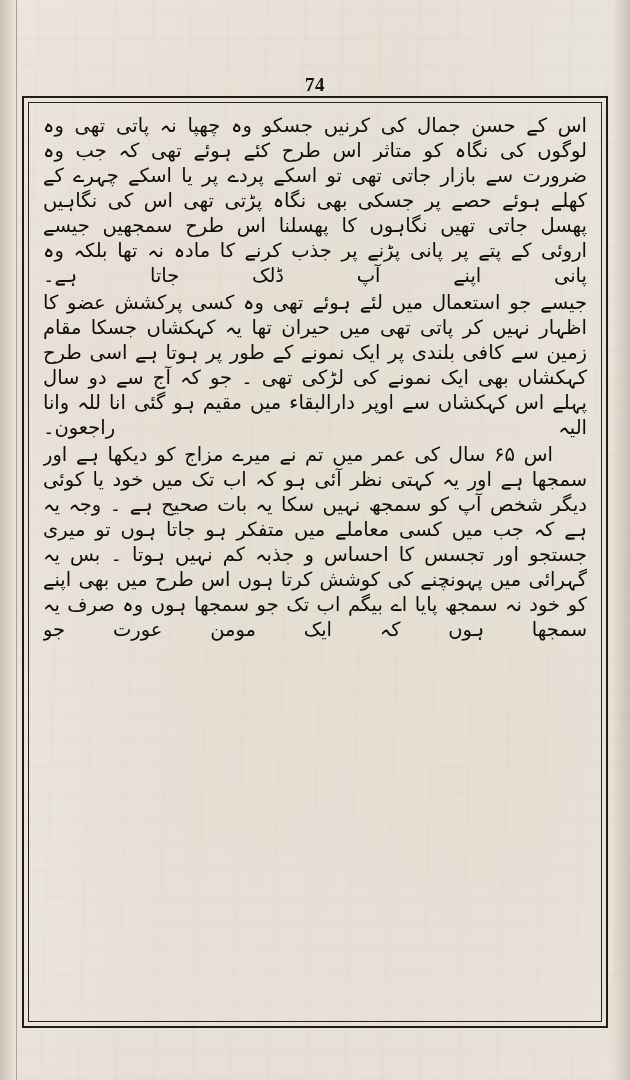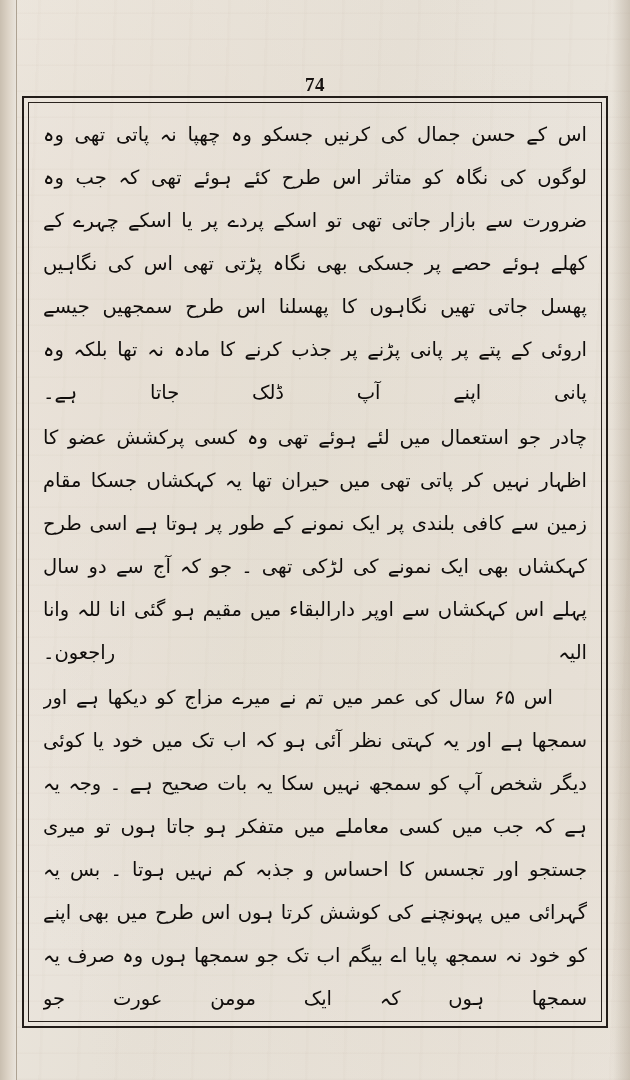--- a/index.html
+++ b/index.html
@@ -83,21 +83,21 @@
     direction: rtl;
     text-align: justify;
     text-align-last: justify;
     box-sizing: border-box;
     overflow: hidden;
   }
   .para {
     margin: 0 0 2px 0;
     font-family: "DejaVu Sans", "Liberation Sans", sans-serif;
     font-size: 19.5px;
-    line-height: 43px;
+    line-height: 25px;
     color: #100d0b;
     direction: rtl;
     text-align: justify;
     text-align-last: justify;
     word-spacing: 1px;
   }
   .para.indent {
     text-indent: 34px;
   }
   .edge-shadow {
@@ -118,21 +118,21 @@
   <div class="spine"></div>
 
   <div class="folio">74</div>
 
   <div class="frame-outer">
     <div class="frame-inner">
       <div class="text-body">
 
         <p class="para">اس کے حسن جمال کی کرنیں جسکو وہ چھپا نہ پاتی تھی وہ لوگوں کی نگاہ کو متاثر اس طرح کئے ہوئے تھی کہ جب وہ ضرورت سے بازار جاتی تھی تو اسکے پردے پر یا اسکے چہرے کے کھلے ہوئے حصے پر جسکی بھی نگاہ پڑتی تھی اس کی نگاہیں پھسل جاتی تھیں نگاہوں کا پھسلنا اس طرح سمجھیں جیسے اروئی کے پتے پر پانی پڑنے پر جذب کرنے کا مادہ نہ تھا بلکہ وہ پانی اپنے آپ ڈلک جاتا ہے۔</p>
 
-        <p class="para">چادر جو استعمال میں لئے ہوئے تھی وہ کسی پرکشش عضو کا اظہار نہیں کر پاتی تھی میں حیران تھا یہ کہکشاں جسکا مقام زمین سے کافی بلندی پر ایک نمونے کے طور پر ہوتا ہے اسی طرح کہکشاں بھی ایک نمونے کی لڑکی تھی ۔ جو کہ آج سے دو سال پہلے اس کہکشاں سے اوپر دارالبقاء میں مقیم ہو گئی انا للہ وانا الیہ راجعون۔</p>
+        <p class="para">جیسے جو استعمال میں لئے ہوئے تھی وہ کسی پرکشش عضو کا اظہار نہیں کر پاتی تھی میں حیران تھا یہ کہکشاں جسکا مقام زمین سے کافی بلندی پر ایک نمونے کے طور پر ہوتا ہے اسی طرح کہکشاں بھی ایک نمونے کی لڑکی تھی ۔ جو کہ آج سے دو سال پہلے اس کہکشاں سے اوپر دارالبقاء میں مقیم ہو گئی انا للہ وانا الیہ راجعون۔</p>
 
         <p class="para indent">اس ۶۵ سال کی عمر میں تم نے میرے مزاج کو دیکھا ہے اور سمجھا ہے اور یہ کہتی نظر آئی ہو کہ اب تک میں خود یا کوئی دیگر شخص آپ کو سمجھ نہیں سکا یہ بات صحیح ہے ۔ وجہ یہ ہے کہ جب میں کسی معاملے میں متفکر ہو جاتا ہوں تو میری جستجو اور تجسس کا احساس و جذبہ کم نہیں ہوتا ۔ بس یہ گہرائی میں پہونچنے کی کوشش کرتا ہوں اس طرح میں بھی اپنے کو خود نہ سمجھ پایا اے بیگم اب تک جو سمجھا ہوں وہ صرف یہ سمجھا ہوں کہ ایک مومن عورت جو</p>
 
       </div>
     </div>
   </div>
 
   <div class="edge-shadow"></div>
 </div>
 

